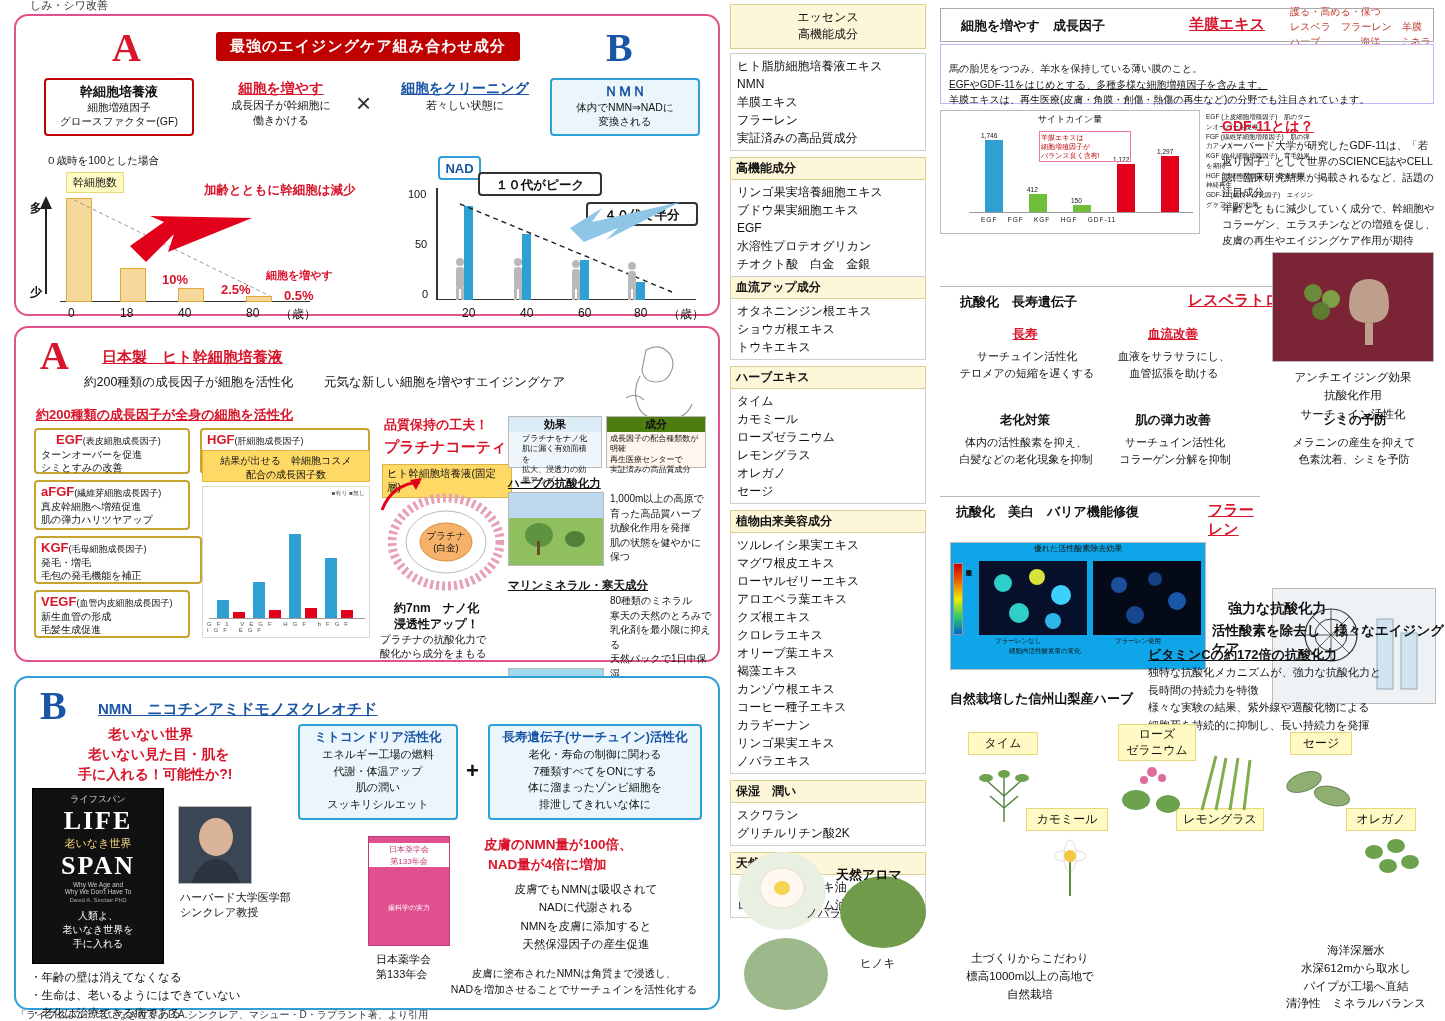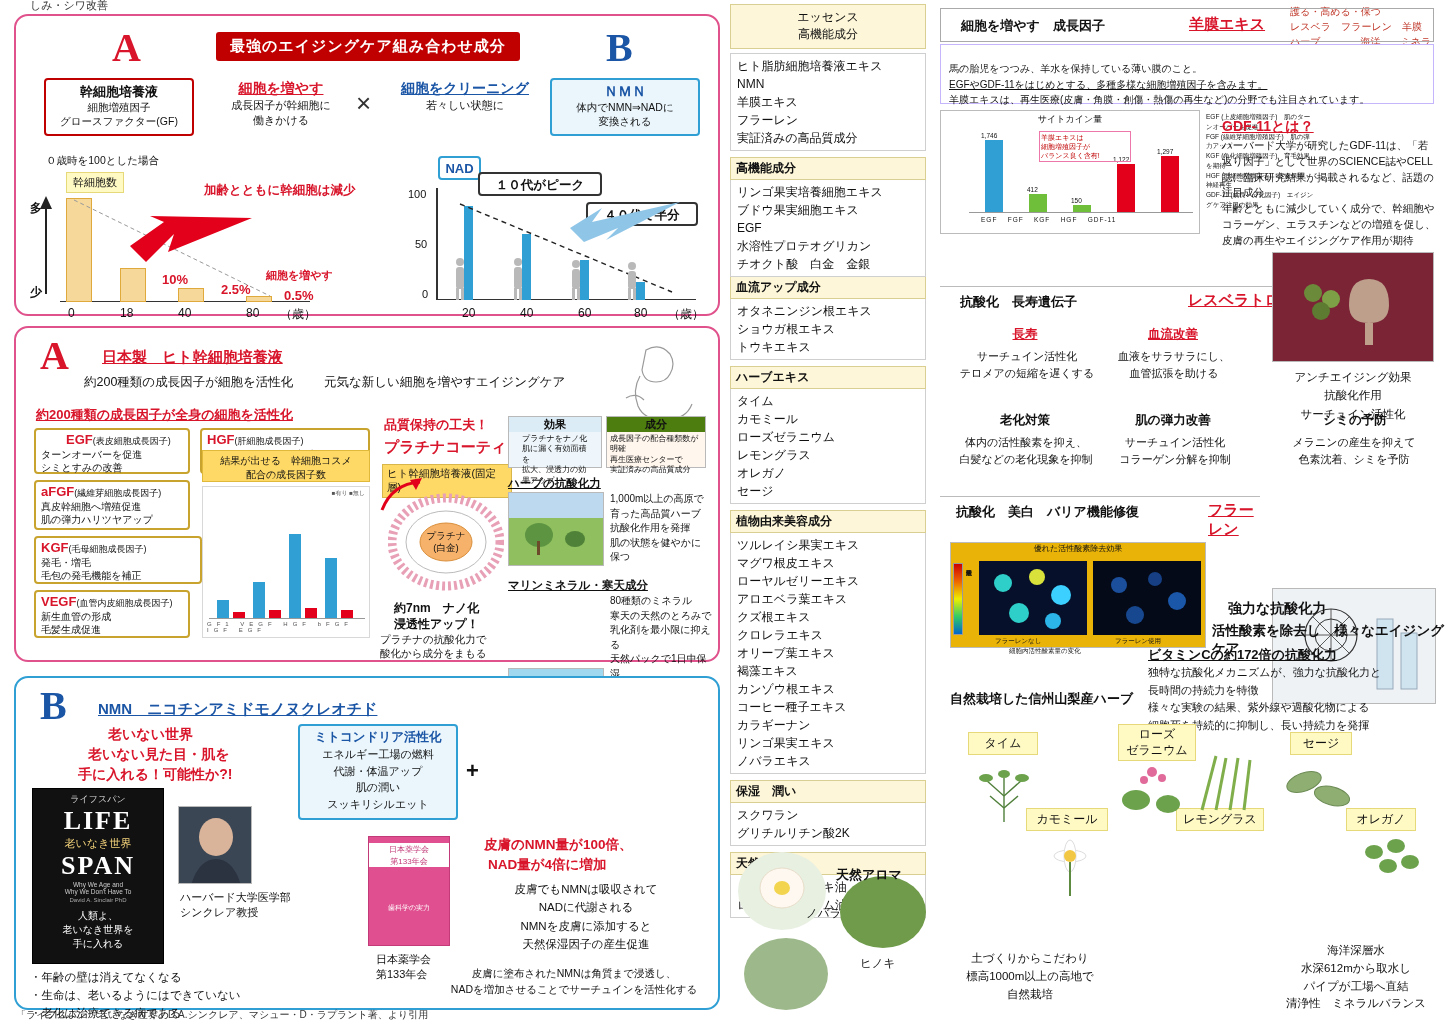--- a/index.html
+++ b/index.html
@@ -202,21 +202,21 @@
 
     <svg class="abs" style="left:590px; top:12px;" width="96" height="82">
       <g fill="none" stroke="#9a9a9a" stroke-width="1.2">
         <path d="M40 10 q14 -8 24 4 q6 10 0 20 q-4 8 -14 8 q-12 0 -14 -12 z"></path>
         <path d="M34 36 q-8 14 -2 30 q6 14 26 14 q22 0 28 -16"></path>
         <path d="M20 58 q10 -6 18 2"></path>
       </g>
     </svg>
 
     <div class="abs box-outline" style="left:18px; top:100px; width:156px; height:46px; border-color:#c8a32e;">
-      <div style="margin:2px 0 0 22px;padding-left:8px;"><span class="bold redtxt" style="font-size:13px;">EGF</span><span style="font-size:9px;">(表皮細胞成長因子)</span></div>
+      <div style="margin:2px 0 0 12px;padding-left:8px;"><span class="bold redtxt" style="font-size:13px;">EGF</span><span style="font-size:9px;">(表皮細胞成長因子)</span></div>
       <div style="margin-left:5px; font-size:10px; white-space:pre-line; line-height:1.3;">ターンオーバーを促進
 シミとすみの改善</div>
     </div>
     <div class="abs box-outline" style="left:184px; top:100px; width:170px; height:46px; border-color:#c8a32e;">
       <div style="margin:2px 0 0 5px;"><span class="bold redtxt" style="font-size:13px;">HGF</span><span style="font-size:9px;">(肝細胞成長因子)</span></div>
       <div style="margin-left:5px; font-size:10px; white-space:pre-line; line-height:1.3;">細胞運動促進、血管新生
 抗アポトーシス　組織再生</div>
     </div>
     <div class="abs box-outline" style="left:18px; top:152px; width:156px; height:50px; border-color:#c8a32e;">
       <div style="margin:2px 0 0 5px;"><span class="bold redtxt" style="font-size:13px;">aFGF</span><span style="font-size:9px;">(繊維芽細胞成長因子)</span></div>
@@ -341,20 +341,27 @@
 シンクレア教授</div>
 
     <div class="abs box-blue" style="left:282px; top:46px; width:160px; height:96px;">
       <div class="ctr bold blue" style="font-size:12.5px; margin-top:3px;">ミトコンドリア活性化</div>
       <div class="ctr" style="font-size:11px; white-space:pre-line; line-height:1.5;">エネルギー工場の燃料
 代謝・体温アップ
 肌の潤い
 スッキリシルエット</div>
     </div>
     <div class="abs bold" style="left:450px; top:80px; font-size:22px;">+</div>
+    <div class="abs box-blue" style="left:472px; top:46px; width:214px; height:96px;">
+      <div class="ctr bold blue" style="font-size:12.5px; margin-top:3px;">長寿遺伝子(サーチュイン)活性化</div>
+      <div class="ctr" style="font-size:11px; white-space:pre-line; line-height:1.5;">老化・寿命の制御に関わる
+7種類すべてをONにする
+体に溜まったゾンビ細胞を
+排泄してきれいな体に</div>
+    </div>
 
     <div class="abs" style="left:14px; top:292px; font-size:11.5px;">・年齢の壁は消えてなくなる</div>
     <div class="abs" style="left:14px; top:310px; font-size:11.5px;">・生命は、老いるようにはできていない</div>
     <div class="abs" style="left:14px; top:328px; font-size:11.5px;">・老化は治療できる病である</div>
 
     <div class="abs" style="left:352px; top:158px; width:82px; height:110px; background:#e05090; color:#fff; border:1px solid #c23a78;">
       <div style="text-align:center; font-size:8px; margin-top:6px; background:#fff; color:#c23a78; padding:1px;">日本薬学会</div>
       <div style="text-align:center; font-size:8px; background:#fff; color:#c23a78;">第133年会</div>
       <div style="text-align:center; font-size:7px; margin-top:36px;">歯科学の実力</div>
     </div>
@@ -556,21 +563,21 @@
       <rect x="104" y="30" width="16" height="70" fill="#cfe4ef" stroke="#9ab"></rect>
       <rect x="128" y="44" width="16" height="56" fill="#cfe4ef" stroke="#9ab"></rect>
     </svg>
   </div>
 
   <div class="abs" style="left:940px; top:496px; width:320px; height:28px; border-top:1px solid #bbb;">
     <div class="abs bold" style="left:16px; top:6px; font-size:13px;">抗酸化　美白　バリア機能修復</div>
     <div class="abs bold redtxt u" style="left:268px; top:4px; font-size:15px;">フラーレン</div>
   </div>
 
-  <div class="abs" style="left:950px; top:542px; width:256px; height:106px; border:1px solid #bbb; background:#eab308;">
+  <div class="abs" style="left:950px; top:542px; width:256px; height:128px; border:1px solid #bbb; background:#0ea5e9;">
     <div class="ctr" style="font-size:8px;">優れた活性酸素除去効果</div>
     <div style="position:absolute; left:2px; top:20px; width:10px; height:72px; background:linear-gradient(#c00 0%, #e60 25%, #ee0 50%, #3c6 75%, #06c 100%); border:1px solid #999;"></div>
     <div style="position:absolute; left:13px; top:22px; font-size:6px; writing-mode:vertical-rl;">活性酸素量</div>
     <div style="position:absolute; left:28px; top:18px; width:108px; height:74px; background:#07102a;">
       <svg width="108" height="74">
         <circle cx="24" cy="22" r="9" fill="#2ecfc9"></circle>
           <circle cx="58" cy="16" r="8" fill="#d8e23a"></circle>
         <circle cx="82" cy="34" r="10" fill="#3bd0ff"></circle>
           <circle cx="40" cy="52" r="10" fill="#2ecfc9"></circle>
         <circle cx="74" cy="60" r="8" fill="#2bb5e8"></circle>

